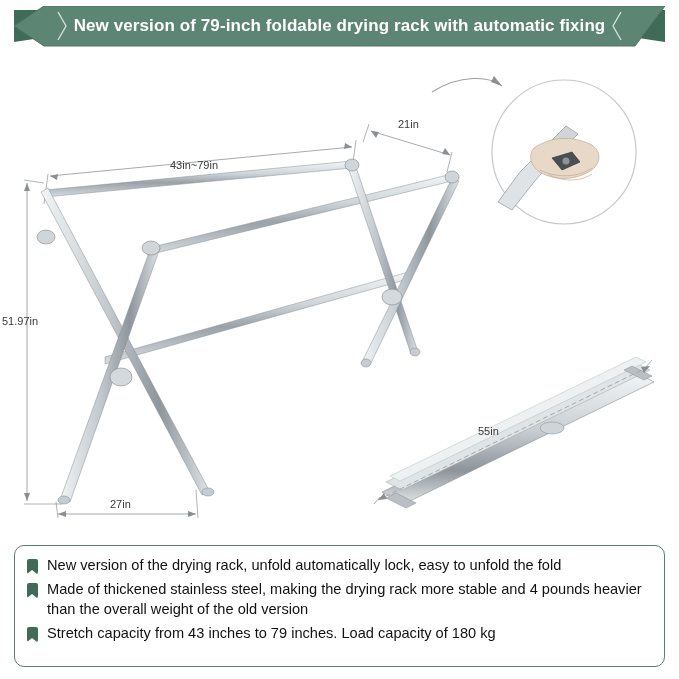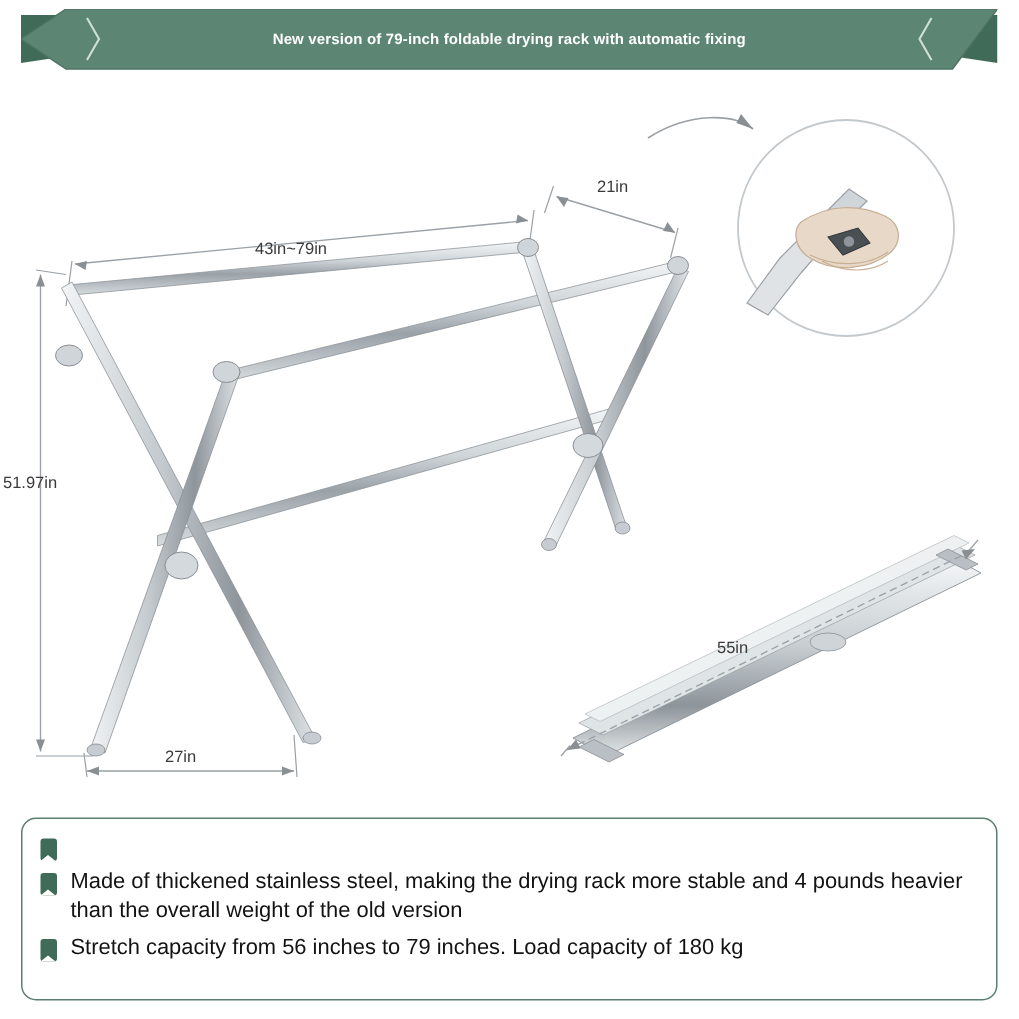--- a/index.html
+++ b/index.html
@@ -30,21 +30,21 @@
   .banner-text {
     position: absolute;
     top: 0;
     left: 0;
     width: 651px;
     height: 42px;
     display: flex;
     align-items: center;
     justify-content: center;
     color: #ffffff;
-    font-size: 10px;
+    font-size: 17px;
     font-weight: bold;
     letter-spacing: 0.1px;
     text-align: center;
     padding-bottom: 2px;
     box-sizing: border-box;
   }
 
   
   .illustration {
     position: absolute;
@@ -236,22 +236,23 @@
       <polygon points="378,448 387,447 384,441" fill="#8a8f94"></polygon>
       <polygon points="650,314 641,315 644,321" fill="#8a8f94"></polygon>
       <text class="dim-label" x="478" y="383">55in</text>
     </g>
   </g>
 </svg>
 
 <div class="bullets">
   <div class="bullet-row">
     <span class="bullet-mark"></span>
+    <span class="bullet-text">New version of the drying rack, unfold automatically lock, easy to unfold the fold</span>
   </div>
   <div class="bullet-row">
     <span class="bullet-mark"></span>
     <span class="bullet-text">Made of thickened stainless steel, making the drying rack more stable and 4 pounds heavier than the overall weight of the old version</span>
   </div>
   <div class="bullet-row">
     <span class="bullet-mark"></span>
-    <span class="bullet-text">Stretch capacity from 56 inches to 79 inches. Load capacity of 180 kg</span>
+    <span class="bullet-text">Stretch capacity from 43 inches to 79 inches. Load capacity of 180 kg</span>
   </div>
 </div>
 
 </body></html>

